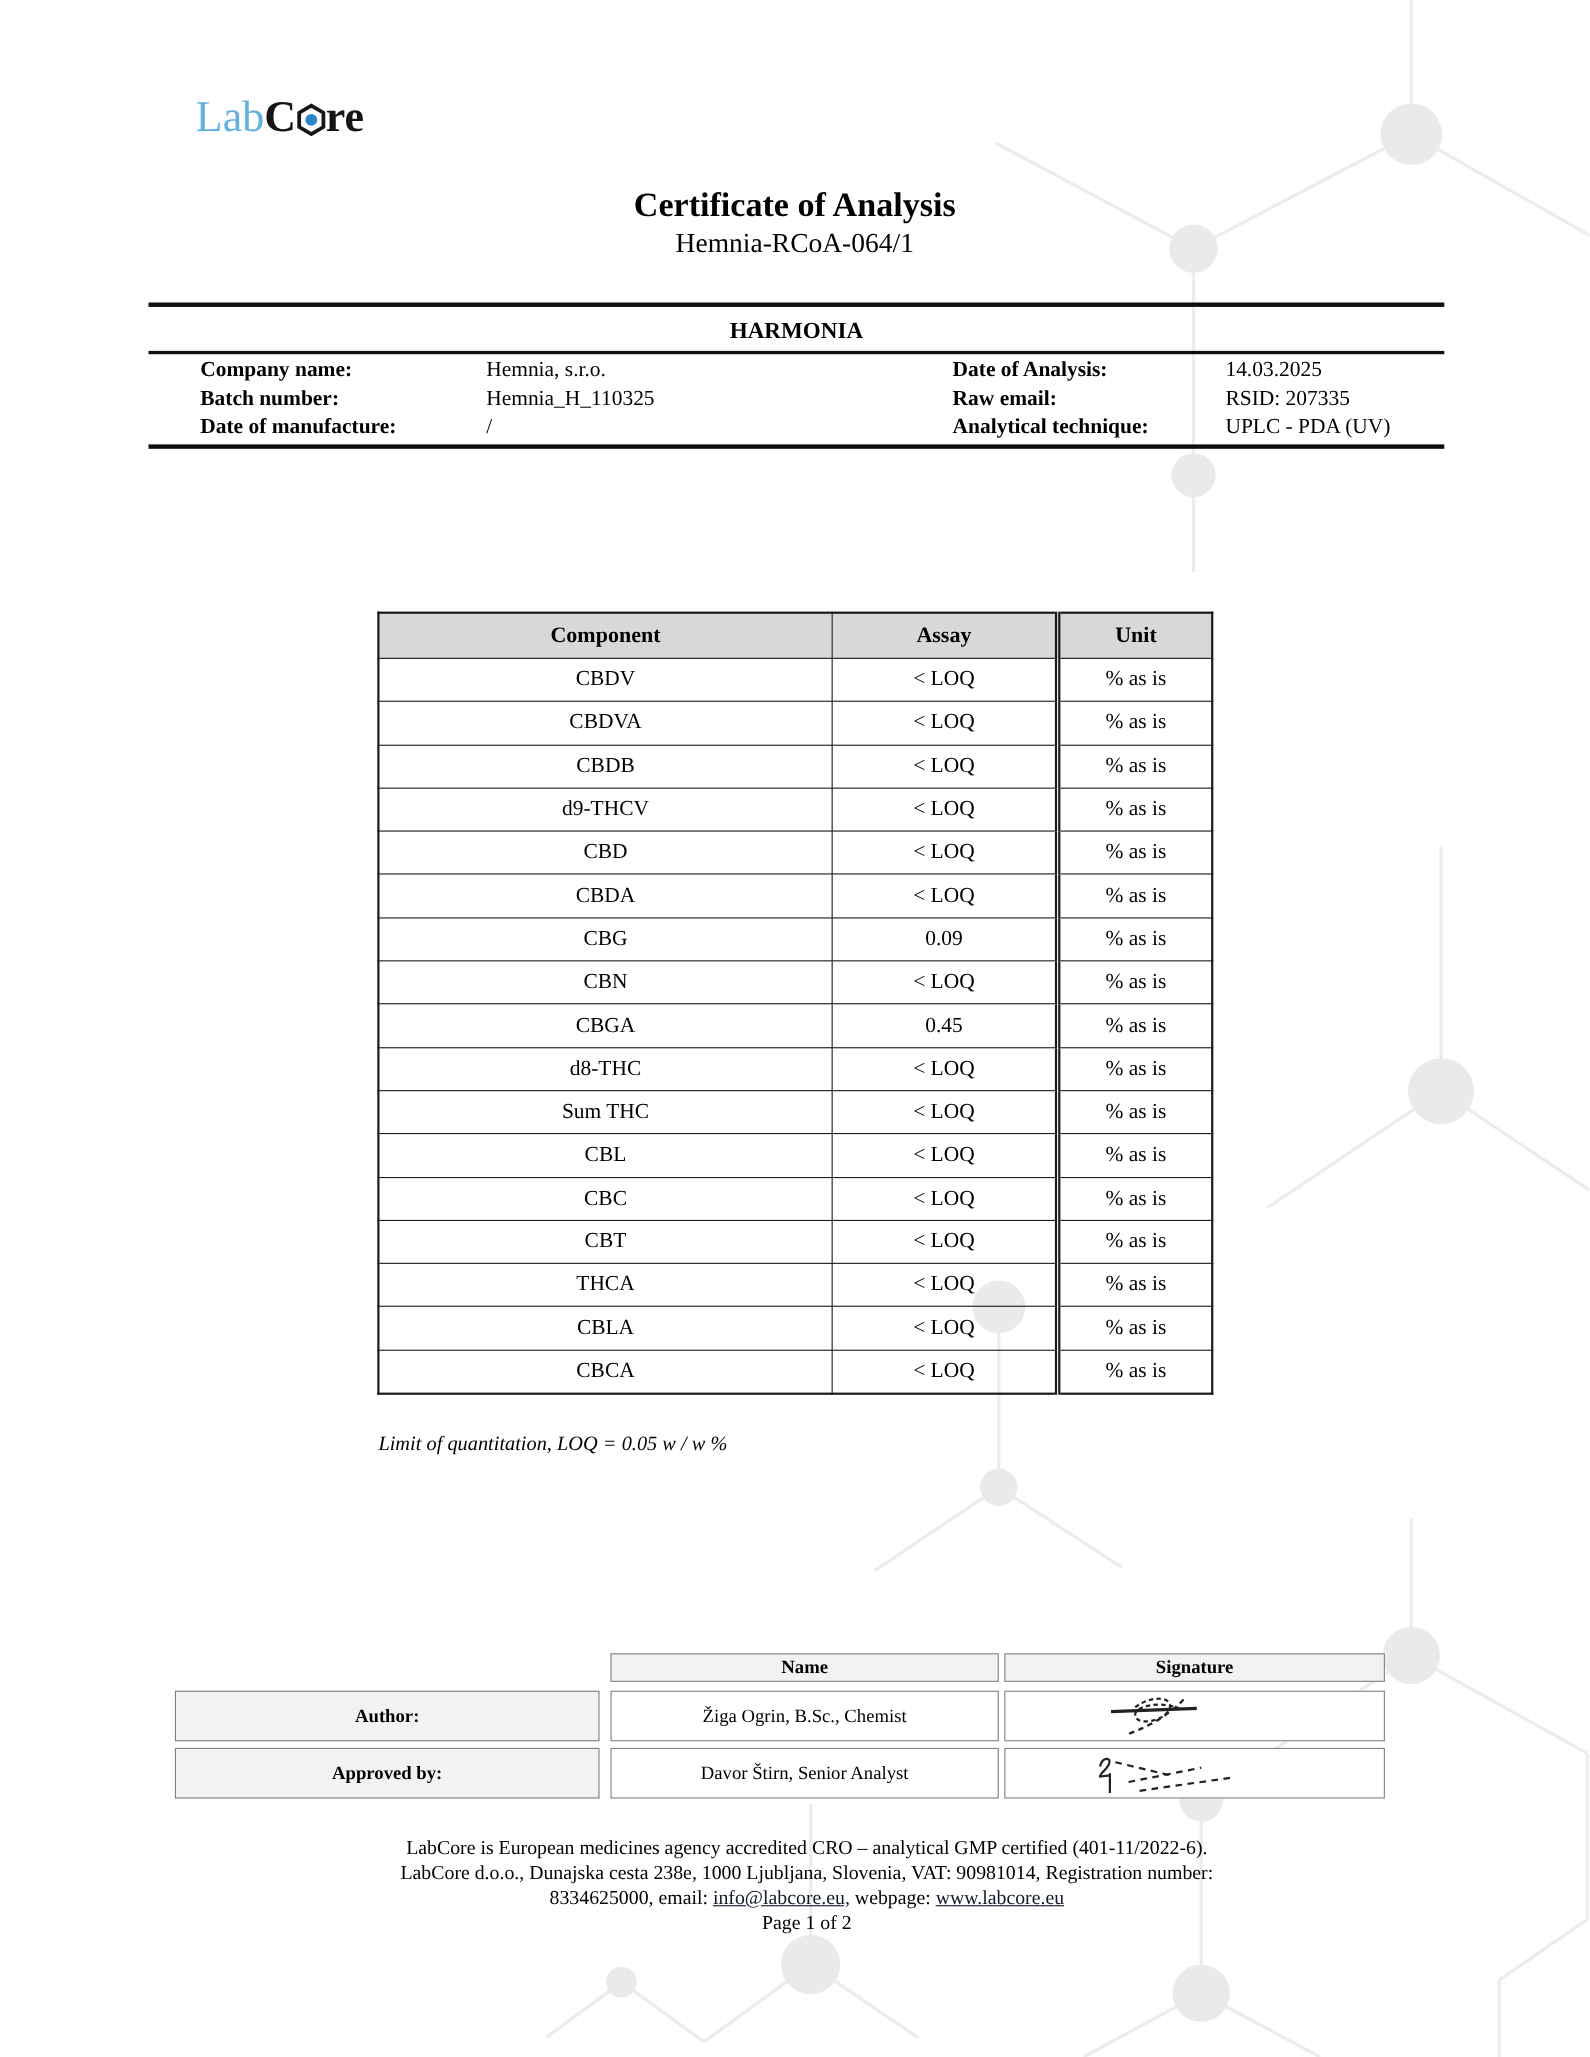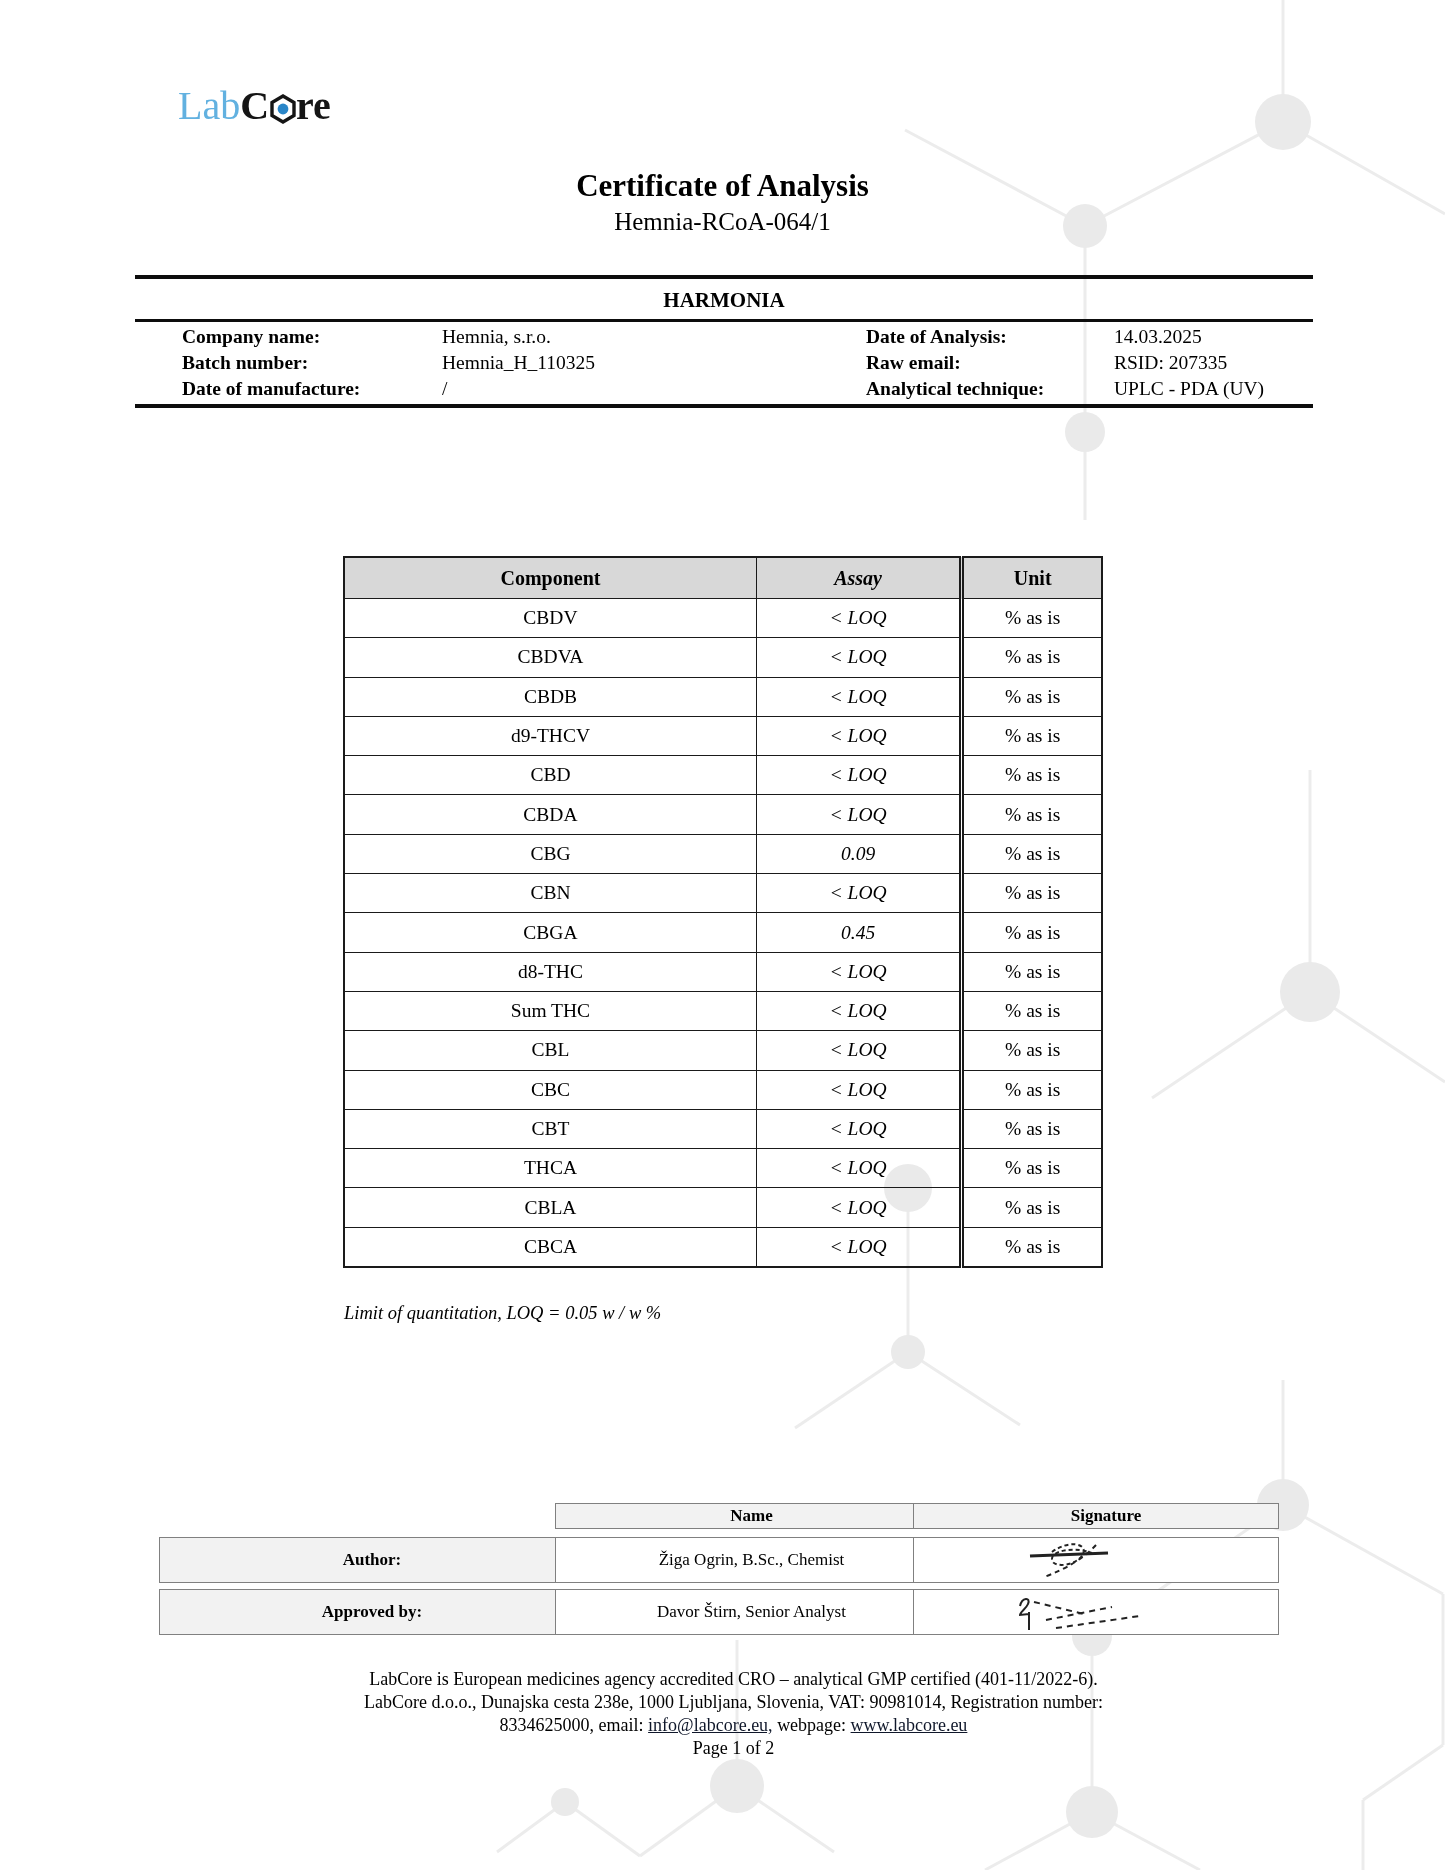--- a/index.html
+++ b/index.html
@@ -33,29 +33,29 @@
   .details .lbl{font-weight:bold;}
 
   
   table.results{position:absolute;left:343px;top:556px;width:760px;border-collapse:collapse;
                 font-size:19.5px;}
   table.results th,table.results td{border:1.5px solid #1a1a1a;text-align:center;padding:0;}
   table.results{border:2px solid #1a1a1a;}
   table.results thead th{height:40px;background:#d8d8d8;font-size:20px;}
   table.results tbody td{height:38.3px;}
   table.results .col-comp{width:412px;}
-  table.results .col-assay{width:203px;font-style:italic;}
+  table.results .col-assay{width:203px;}
   table.results .col-unit{width:137px;border-left:5px double #1a1a1a;}
 
   .footnote{position:absolute;left:344px;top:1291px;font-style:italic;font-size:18.5px;margin-top:12px;}
 
   
   .sig-section{position:absolute;left:159px;top:1503px;width:1098px;height:132px;font-size:17px;}
   .sig-box{position:absolute;border:1.5px solid #808080;background:#ffffff;
-           display:flex;align-items:center;justify-content:center;padding-left:20px;}
+           display:flex;align-items:center;justify-content:center;}
   .sig-gray{background:#f2f2f2;font-weight:bold;}
   .sig-head-name{left:396px;top:0;width:351px;height:24px;}
   .sig-head-sig{left:754px;top:0;width:344px;height:24px;}
   .sig-label-1{left:0;top:34px;width:384px;height:44px;}
   .sig-name-1{left:396px;top:34px;width:351px;height:44px;}
   .sig-sig-1{left:754px;top:34px;width:344px;height:44px;}
   .sig-label-2{left:0;top:86px;width:384px;height:44px;}
   .sig-name-2{left:396px;top:86px;width:351px;height:44px;}
   .sig-sig-2{left:754px;top:86px;width:344px;height:44px;}
 

